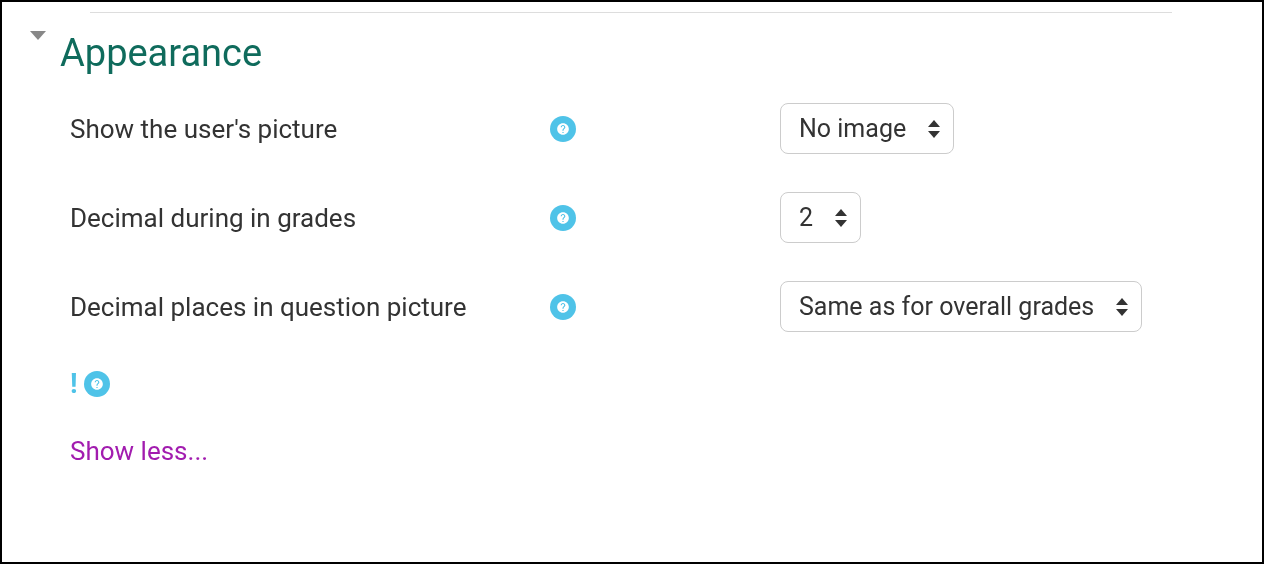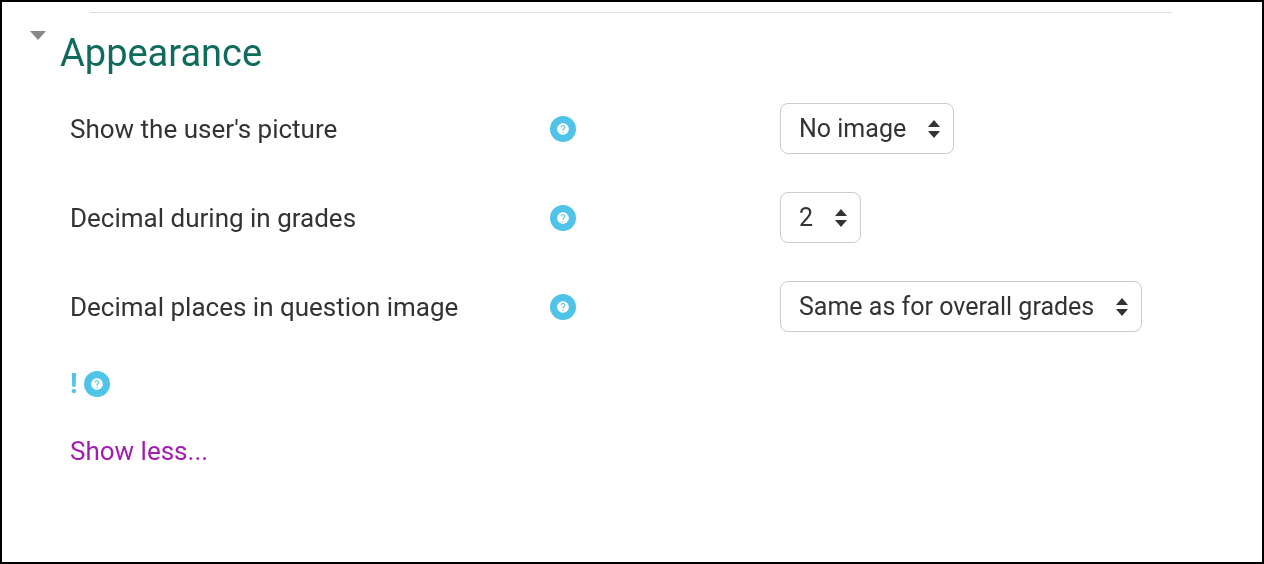--- a/index.html
+++ b/index.html
@@ -187,21 +187,21 @@
         <span class="select-arrow">
           <span class="arrow-up"></span>
           <span class="arrow-down"></span>
         </span>
       </div>
     </div>
   </div>
 
   
   <div class="form-row">
-    <div class="label-col">Decimal places in question image</div>
+    <div class="label-col">Decimal places in question picture</div>
     <div class="help-col">
       <span class="help-icon">
         <svg viewBox="0 0 24 24">
             <path d="M12 2C6.48 2 2 6.48 2 12s4.48 10 10 10 10-4.48 10-10S17.52 2 12 2zm1 17h-2v-2h2v2zm2.07-7.75l-.9.92C13.45 12.9 13 13.5 13 15h-2v-.5c0-1.1.45-2.1 1.17-2.83l1.24-1.26c.37-.36.59-.86.59-1.41 0-1.1-.9-2-2-2s-2 .9-2 2H8c0-2.21 1.79-4 4-4s4 1.79 4 4c0 .88-.36 1.68-.93 2.25z"></path>
           </svg>
       </span>
     </div>
     <div class="control-col">
       <div class="select-wrap">
         <select>

